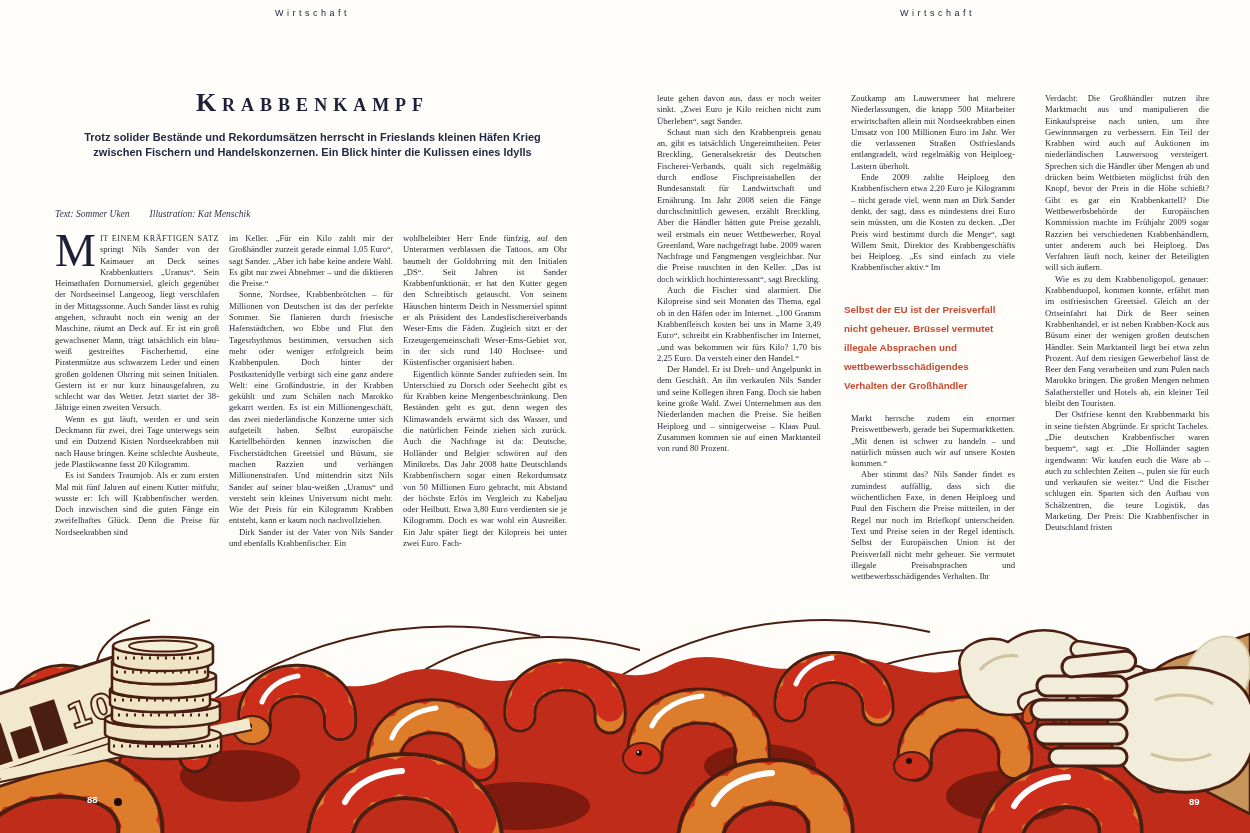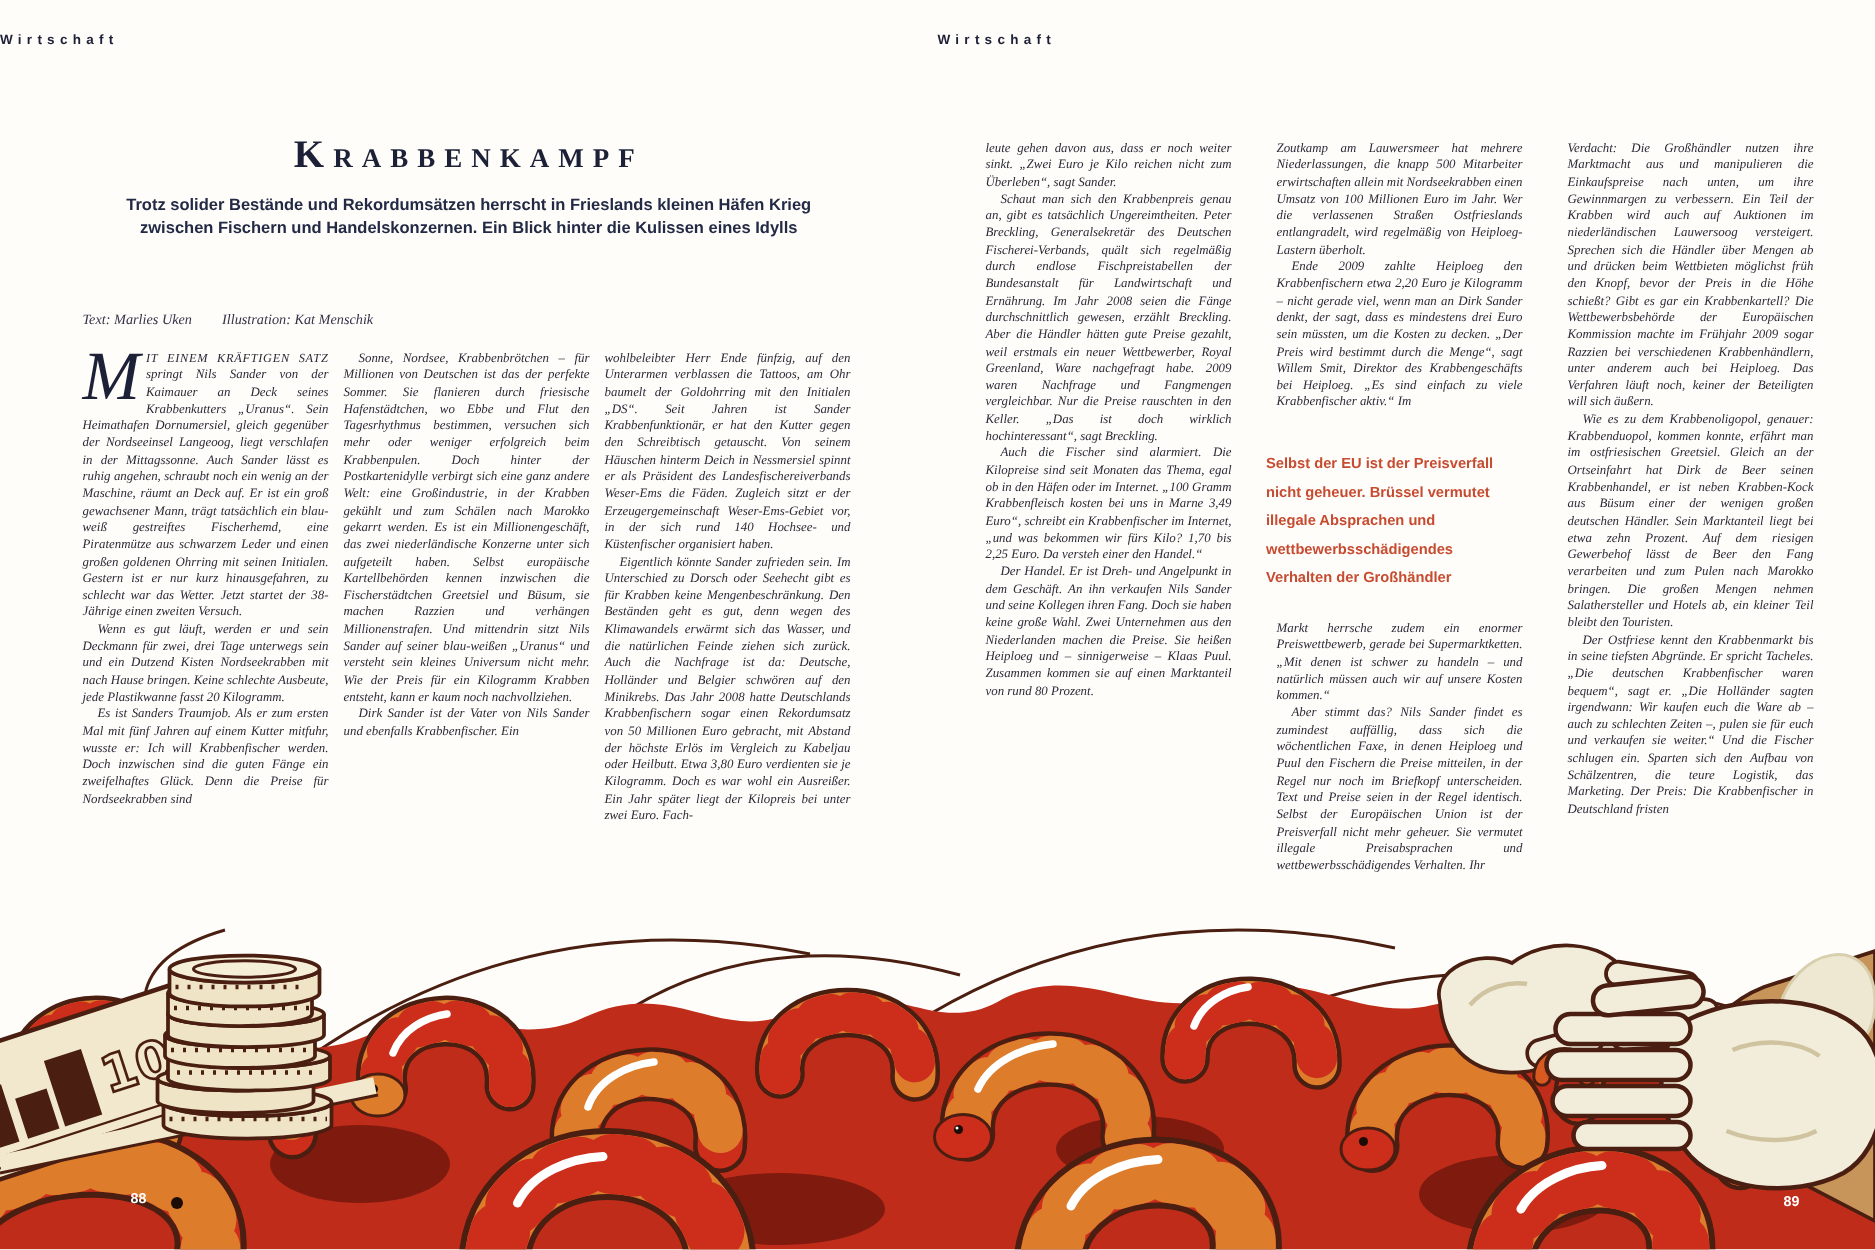--- a/index.html
+++ b/index.html
@@ -1,32 +1,32 @@
 <!DOCTYPE html>
 <html lang="de"><head>
 <meta charset="utf-8">
 <style>
   html,body{margin:0;padding:0;}
   body{background:#e9e9e9;}
   .spread{position:relative;width:1250px;height:833px;background:#fffdf9;overflow:hidden;
           font-family:"Liberation Serif",serif;color:#2a2a38;}
-  .sect{position:absolute;top:21px;width:625px;text-align:left;
-        font-family:"Liberation Sans",sans-serif;font-size:9px;font-weight:700;
+  .sect{position:absolute;top:8px;width:625px;text-align:center;
+        font-family:"Liberation Sans",sans-serif;font-size:9px;font-weight:400;
         letter-spacing:3.5px;color:#1d2138;}
   .sect-l{left:0;} .sect-r{left:625px;}
   .title{position:absolute;left:55px;top:88px;width:515px;margin:0;text-align:center;
          font-family:"Liberation Serif",serif;font-variant:small-caps;font-weight:600;
          font-size:26px;letter-spacing:6px;color:#1d2138;}
   .subtitle{position:absolute;left:30px;top:130px;width:565px;text-align:center;
             font-family:"Liberation Sans",sans-serif;font-weight:700;font-size:11px;
             line-height:15px;color:#222a45;}
   .byline{position:absolute;left:55px;top:209px;font-style:italic;font-size:9.5px;color:#33334a;}
   .byline span{margin-right:20px;}
   .col{position:absolute;width:164px;font-size:8.6px;line-height:11.3px;text-align:justify;}
-  .col p{margin:0;text-indent:10px;font-style:italic;}
+  .col p{margin:0;text-indent:10px;}
   .col p.np{text-indent:0;}
   .dropcap{float:left;font-size:46px;line-height:33px;padding:1px 4px 0 0;color:#1d2138;
            font-family:"Liberation Serif",serif;}
   .lead-caps{font-size:8.2px;letter-spacing:.5px;}
   .pq{position:absolute;left:844px;top:300px;width:178px;
       font-family:"Liberation Sans",sans-serif;font-weight:700;font-size:9.8px;
       line-height:19px;color:#c64b30;}
   .illo{position:absolute;left:0;top:606px;width:1250px;height:227px;}
   .pnum{position:absolute;font-family:"Liberation Sans",sans-serif;font-weight:700;
         font-size:9.5px;color:#ffffff;}
@@ -41,30 +41,31 @@
   <div class="sect sect-r">Wirtschaft</div>
 
   <h1 class="title">Krabbenkampf</h1>
 
   <div class="subtitle">
     <div>Trotz solider Bestände und Rekordumsätzen herrscht in Frieslands kleinen Häfen Krieg</div>
     <div>zwischen Fischern und Handelskonzernen. Ein Blick hinter die Kulissen eines Idylls</div>
   </div>
 
   <div class="byline">
-    <span>Text: Marlies Uken</span><span>Illustration: Kat Menschik</span>
+    <span>Text: Sommer Uken</span><span>Illustration: Kat Menschik</span>
   </div>
 
   <div class="col" style="left:55px;top:233px;height:375px;">
     <p class="np"><span class="dropcap">M</span><span class="lead-caps">IT EINEM KRÄFTIGEN SATZ</span><span> springt Nils Sander von der Kaimauer an Deck seines Krabbenkutters „Uranus“. Sein Heimathafen Dornumersiel, gleich gegenüber der Nordseeinsel Langeoog, liegt verschlafen in der Mittagssonne. Auch Sander lässt es ruhig angehen, schraubt noch ein wenig an der Maschine, räumt an Deck auf. Er ist ein groß gewachsener Mann, trägt tatsächlich ein blau-weiß gestreiftes Fischerhemd, eine Piratenmütze aus schwarzem Leder und einen großen goldenen Ohrring mit seinen Initialen. Gestern ist er nur kurz hinausgefahren, zu schlecht war das Wetter. Jetzt startet der 38-Jährige einen zweiten Versuch.</span></p>
     <p>Wenn es gut läuft, werden er und sein Deckmann für zwei, drei Tage unterwegs sein und ein Dutzend Kisten Nordseekrabben mit nach Hause bringen. Keine schlechte Ausbeute, jede Plastikwanne fasst 20 Kilogramm.</p>
     <p>Es ist Sanders Traumjob. Als er zum ersten Mal mit fünf Jahren auf einem Kutter mitfuhr, wusste er: Ich will Krabbenfischer werden. Doch inzwischen sind die guten Fänge ein zweifelhaftes Glück. Denn die Preise für Nordseekrabben sind</p>
   </div>
 
   <div class="col" style="left:229px;top:233px;height:375px;">
+    <p class="np">im Keller. „Für ein Kilo zahlt mir der Großhändler zurzeit gerade einmal 1,05 Euro“, sagt Sander. „Aber ich habe keine andere Wahl. Es gibt nur zwei Abnehmer – und die diktieren die Preise.“</p>
     <p>Sonne, Nordsee, Krabbenbrötchen – für Millionen von Deutschen ist das der perfekte Sommer. Sie flanieren durch friesische Hafenstädtchen, wo Ebbe und Flut den Tagesrhythmus bestimmen, versuchen sich mehr oder weniger erfolgreich beim Krabbenpulen. Doch hinter der Postkartenidylle verbirgt sich eine ganz andere Welt: eine Großindustrie, in der Krabben gekühlt und zum Schälen nach Marokko gekarrt werden. Es ist ein Millionengeschäft, das zwei niederländische Konzerne unter sich aufgeteilt haben. Selbst europäische Kartellbehörden kennen inzwischen die Fischerstädtchen Greetsiel und Büsum, sie machen Razzien und verhängen Millionenstrafen. Und mittendrin sitzt Nils Sander auf seiner blau-weißen „Uranus“ und versteht sein kleines Universum nicht mehr. Wie der Preis für ein Kilogramm Krabben entsteht, kann er kaum noch nachvollziehen.</p>
     <p>Dirk Sander ist der Vater von Nils Sander und ebenfalls Krabbenfischer. Ein</p>
   </div>
 
   <div class="col" style="left:403px;top:233px;height:375px;">
     <p class="np">wohlbeleibter Herr Ende fünfzig, auf den Unterarmen verblassen die Tattoos, am Ohr baumelt der Goldohrring mit den Initialen „DS“. Seit Jahren ist Sander Krabbenfunktionär, er hat den Kutter gegen den Schreibtisch getauscht. Von seinem Häuschen hinterm Deich in Nessmersiel spinnt er als Präsident des Landesfischereiverbands Weser-Ems die Fäden. Zugleich sitzt er der Erzeugergemeinschaft Weser-Ems-Gebiet vor, in der sich rund 140 Hochsee- und Küstenfischer organisiert haben.</p>
     <p>Eigentlich könnte Sander zufrieden sein. Im Unterschied zu Dorsch oder Seehecht gibt es für Krabben keine Mengenbeschränkung. Den Beständen geht es gut, denn wegen des Klimawandels erwärmt sich das Wasser, und die natürlichen Feinde ziehen sich zurück. Auch die Nachfrage ist da: Deutsche, Holländer und Belgier schwören auf den Minikrebs. Das Jahr 2008 hatte Deutschlands Krabbenfischern sogar einen Rekordumsatz von 50 Millionen Euro gebracht, mit Abstand der höchste Erlös im Vergleich zu Kabeljau oder Heilbutt. Etwa 3,80 Euro verdienten sie je Kilogramm. Doch es war wohl ein Ausreißer. Ein Jahr später liegt der Kilopreis bei unter zwei Euro. Fach-</p>
   </div>
 
   <div class="col" style="left:657px;top:93px;height:515px;">

